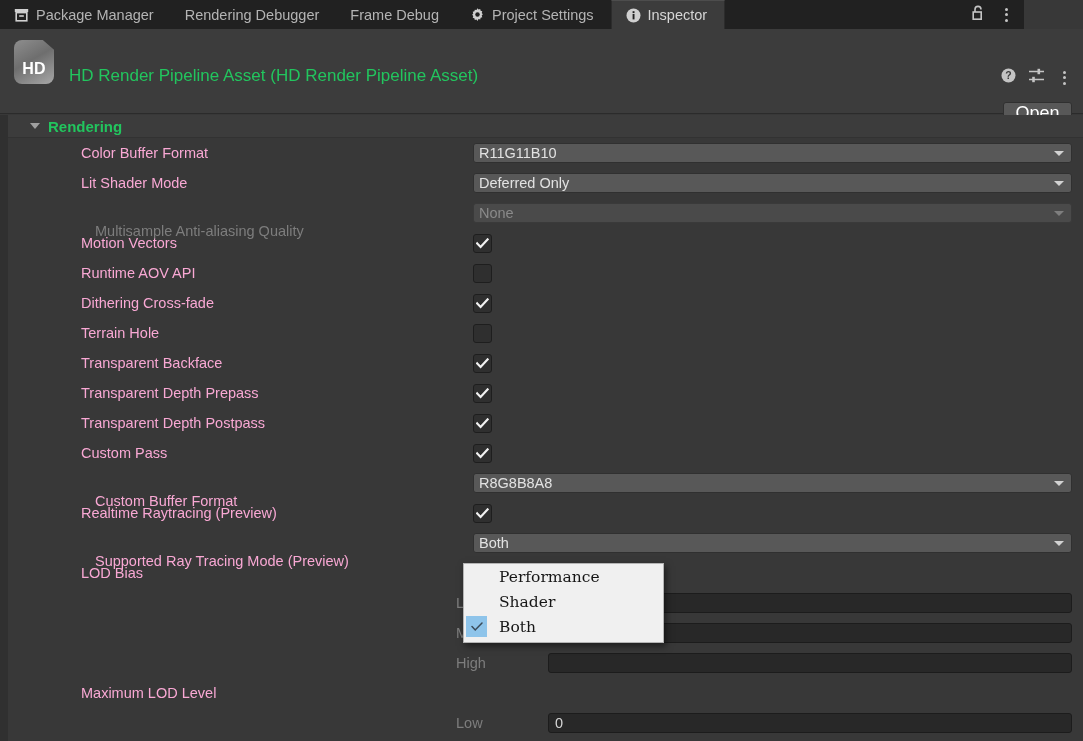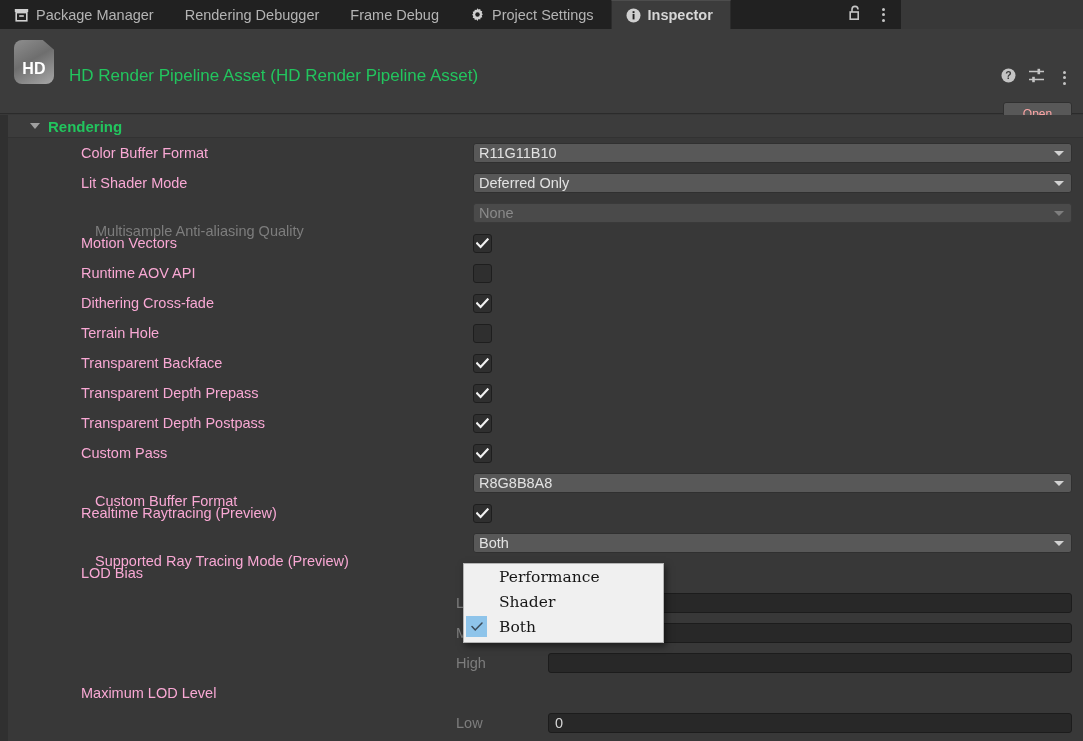--- a/index.html
+++ b/index.html
@@ -6,31 +6,31 @@
   html, body {
     width: 1083px; height: 741px;
     background: #383838;
     font-family: "Liberation Sans", sans-serif;
     overflow: hidden;
   }
   #root { position: relative; width: 1083px; height: 741px; background: #383838; }
 
   
   .tabbar {
-    position: absolute; left: 0; top: 0; width: 901px; height: 29px;
+    position: absolute; left: 0; top: 0; width: 1024px; height: 29px;
     background: #212121;
     display: flex; align-items: flex-start;
   }
   .tab {
     height: 29px; display: flex; align-items: center; gap: 7px;
     padding: 0 17px 0 14px; color: #b4b4b4; font-size: 14.5px;
     white-space: nowrap; cursor: default;
   }
   .tab.active { background: #3c3c3c; color: #d6d6d6; border-top: 1px solid #4d4d4d;
-                border-left: 1px solid #2c2c2c; border-right: 1px solid #2c2c2c; font-weight: bold; }
+                border-left: 1px solid #2c2c2c; border-right: 1px solid #2c2c2c; }
   .tab .ticon { display: inline-flex; align-items: center; justify-content: center;
                 width: 15px; height: 15px; flex: 0 0 auto; }
   .tabbar-right { margin-left: auto; display: flex; align-items: center;
                   gap: 14px; padding-right: 11px; height: 29px; }
 
   .kebab { display: inline-flex; flex-direction: column; gap: 2.5px; align-items: center;
            justify-content: center; width: 14px; height: 18px; }
   .kebab i { width: 3px; height: 3px; border-radius: 50%; background: #c4c4c4; display: block; }
 
   
@@ -49,21 +49,21 @@
                      padding-bottom: 6px; }
   .asset-title {
     position: absolute; left: 69px; top: 37px; font-size: 17px; color: #22c55e;
     white-space: nowrap;
   }
   .hdr-icons { position: absolute; right: 12px; top: 39px; display: flex;
                align-items: center; gap: 12px; }
   .open-btn {
     position: absolute; right: 11px; top: 73px; width: 69px; height: 23px;
     background: #585858; border: 1px solid #303030; border-radius: 3px;
-    color: #fca5a5; font-size: 12px; display: flex; align-items: center;
+    color: #ffffff; font-size: 18px; display: flex; align-items: center;
     justify-content: center; cursor: default;
   }
 
   
   .body { position: absolute; left: 0; top: 115px; width: 1083px; height: 626px;
           background: #383838; border-left: 8px solid #303030; }
   .section-hdr {
     height: 23px; display: flex; align-items: center; gap: 8px;
     padding-left: 22px; background: #3c3c3c; border-bottom: 1px solid #323232;
   }

